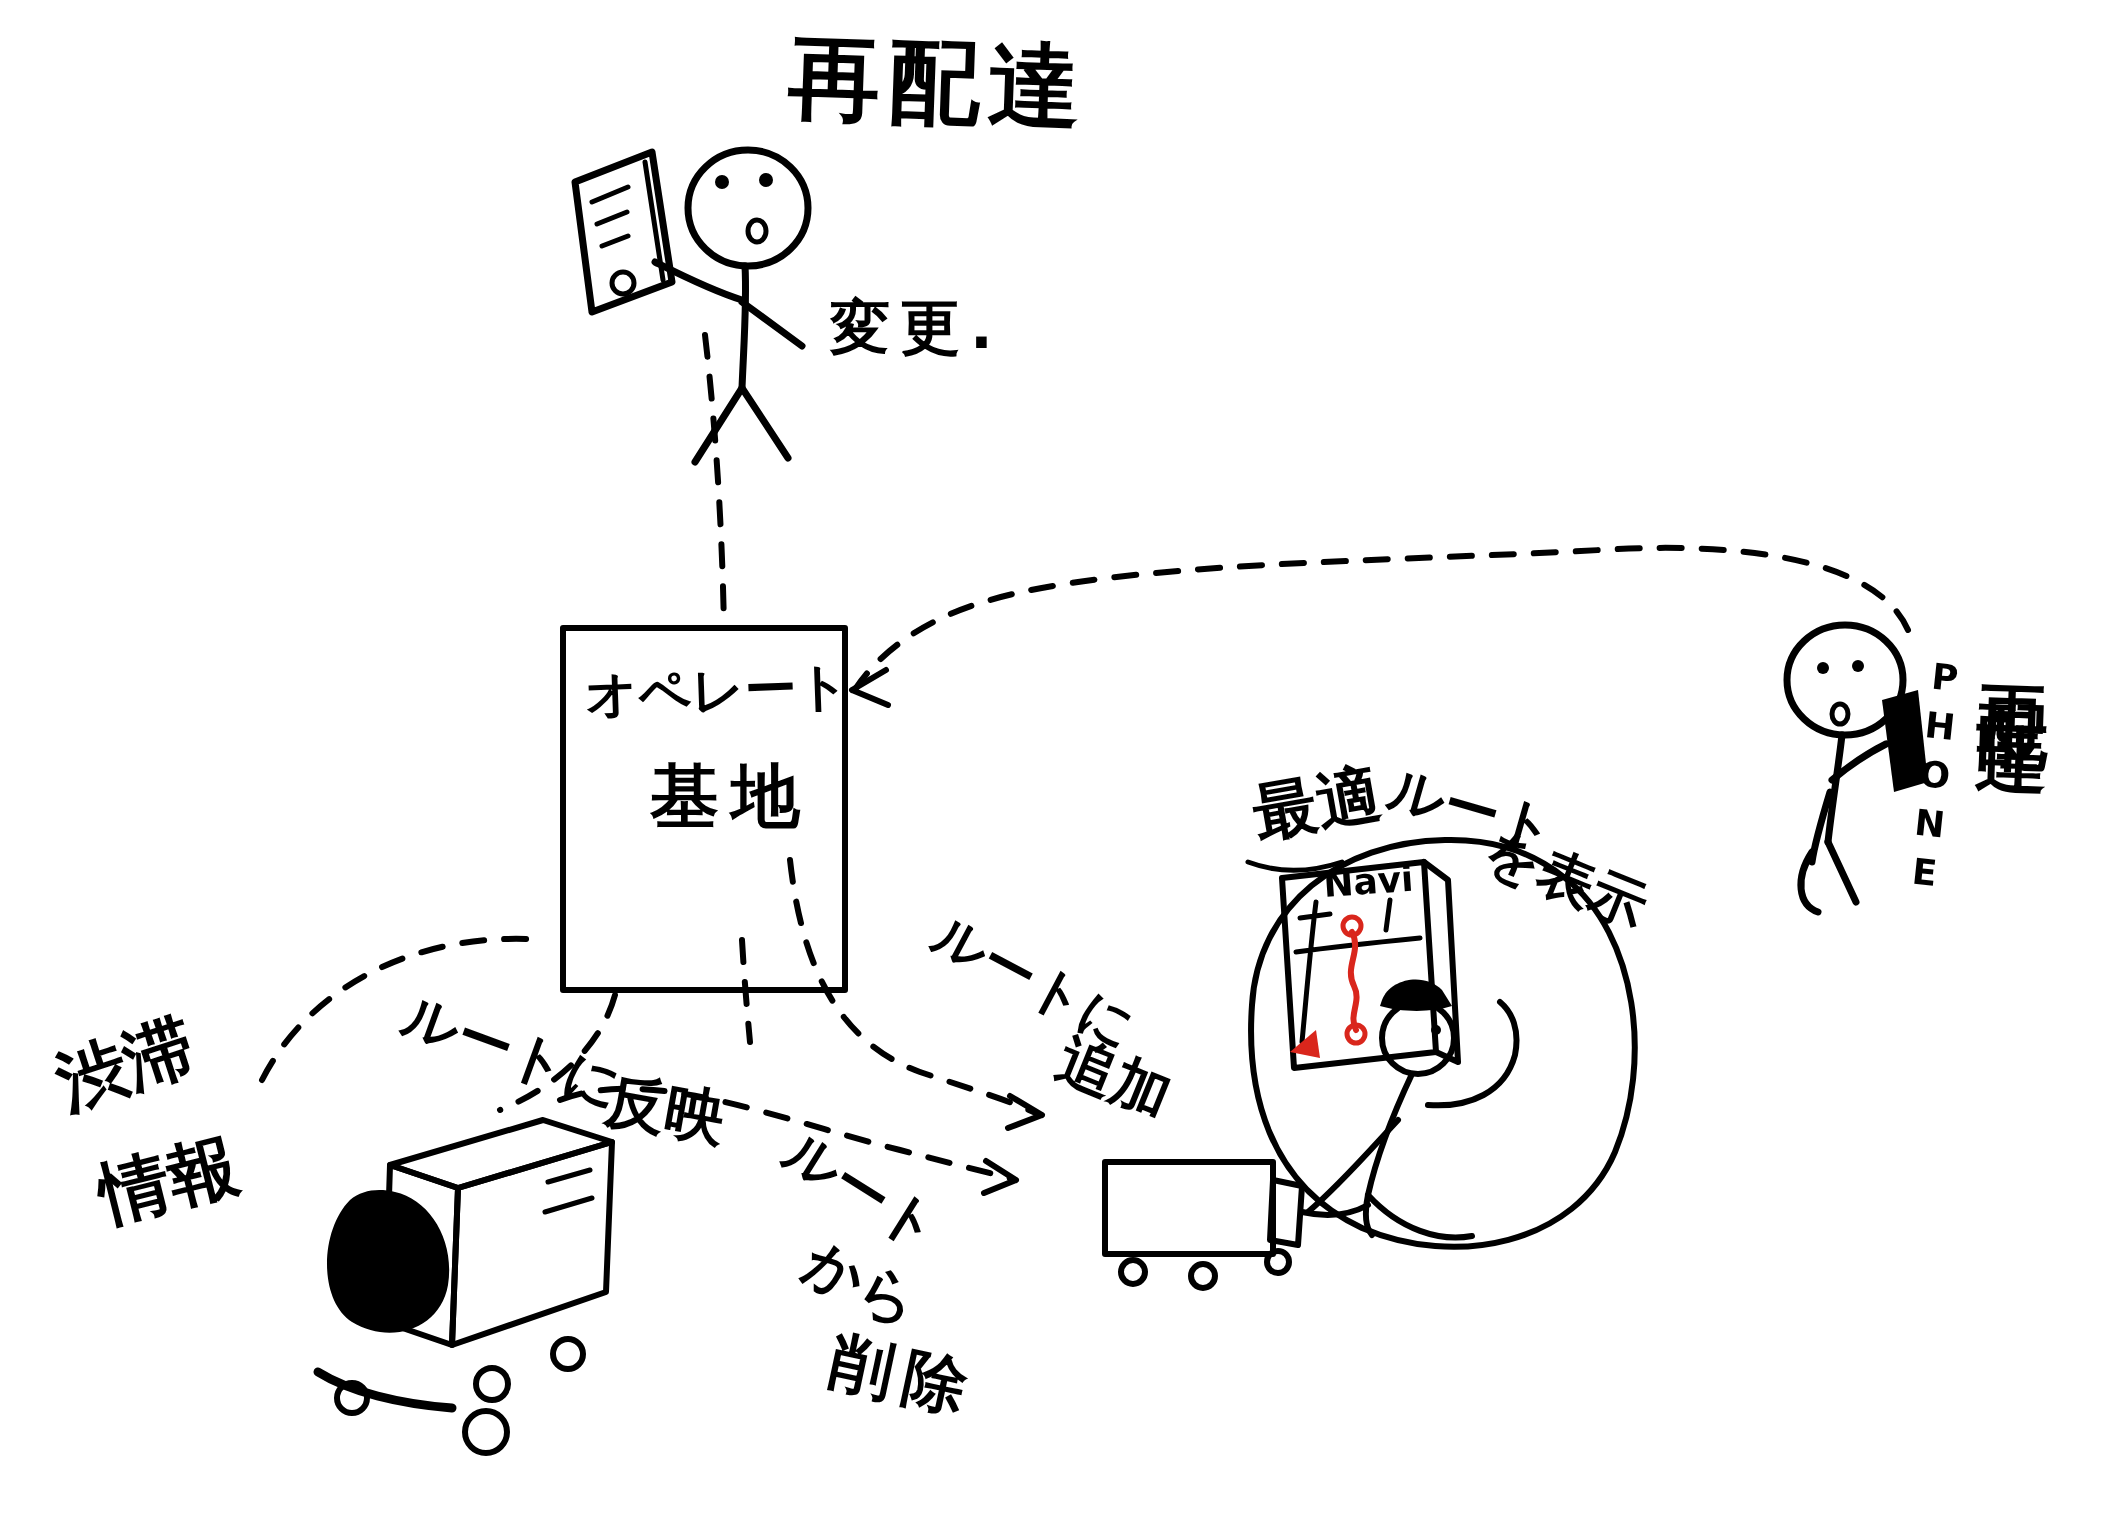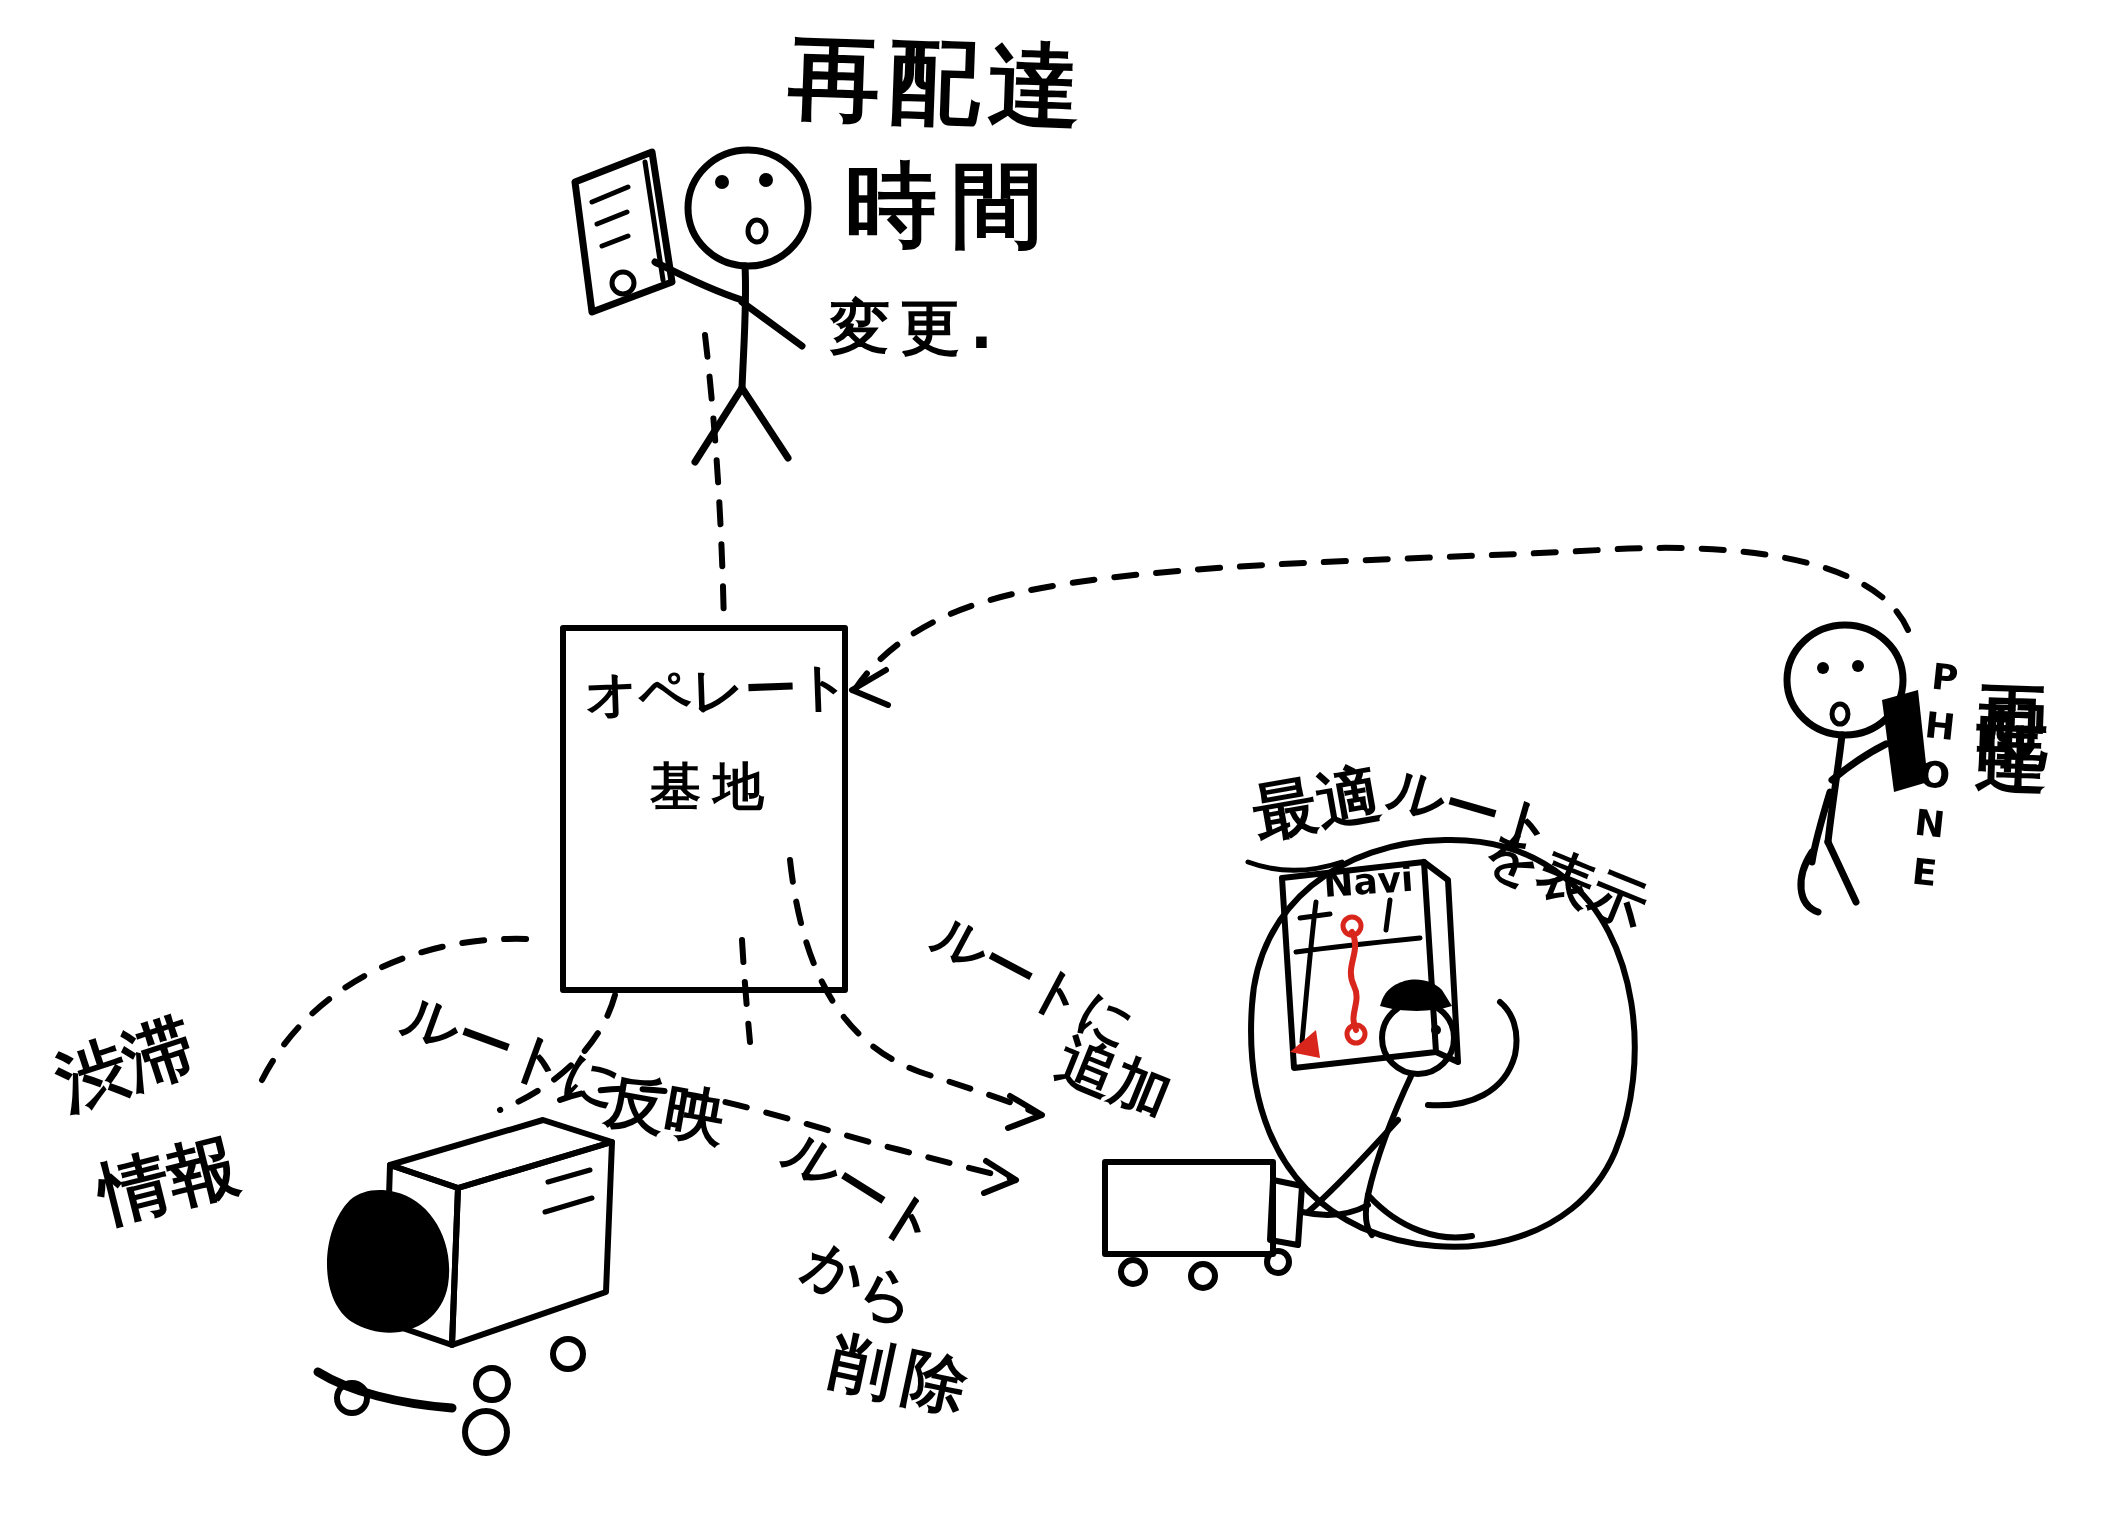--- a/index.html
+++ b/index.html
@@ -123,25 +123,24 @@
       <path class="ink" stroke-width="6" d="M1302,1212 C1330,1218 1350,1215 1368,1205"></path>
       <circle class="ink" stroke-width="6" cx="1133" cy="1272" r="12"></circle>
       <circle class="ink" stroke-width="6" cx="1203" cy="1276" r="12"></circle>
       <circle class="ink" stroke-width="6" cx="1278" cy="1262" r="11"></circle>
     </g>
 
     <path class="ink" stroke-width="5" d="M1248,862 C1280,874 1312,872 1342,862"></path>
   </svg>
 
   <div class="lbl" style="left:790px; top:30px;  font-size:92px; transform:rotate(2deg); letter-spacing:8px;">再配達</div>
-  <div class="lbl" style="left:845px; top:158px; font-size:92px; letter-spacing:14px;">時間</div>
   <div class="lbl" style="left:830px; top:296px; font-size:60px; letter-spacing:10px;">変更.</div>
 
   <div class="lbl" style="left:584px; top:668px; font-size:52px; transform:rotate(-2deg);">オペレート</div>
-  <div class="lbl" style="left:650px; top:760px; font-size:51px; letter-spacing:12px;">基地</div>
+  <div class="lbl" style="left:650px; top:760px; font-size:69px; letter-spacing:12px;">基地</div>
 
   <div class="lbl vert" style="left:1928px; top:655px; font-size:36px; transform:rotate(6deg); letter-spacing:8px;">PHONE</div>
   <div class="lbl vert" style="left:1978px; top:628px; font-size:72px; transform:rotate(2deg); letter-spacing:18px;">再配達</div>
 
   <div class="lbl" style="left:48px;  top:1052px; font-size:70px; transform:rotate(-18deg);">渋滞</div>
   <div class="lbl" style="left:92px;  top:1162px; font-size:70px; transform:rotate(-14deg);">情報</div>
 
   <div class="lbl" style="left:415px; top:985px;  font-size:56px; transform:rotate(20deg);">ルートに</div>
   <div class="lbl" style="left:612px; top:1068px; font-size:60px; transform:rotate(10deg);">反映</div>
 

